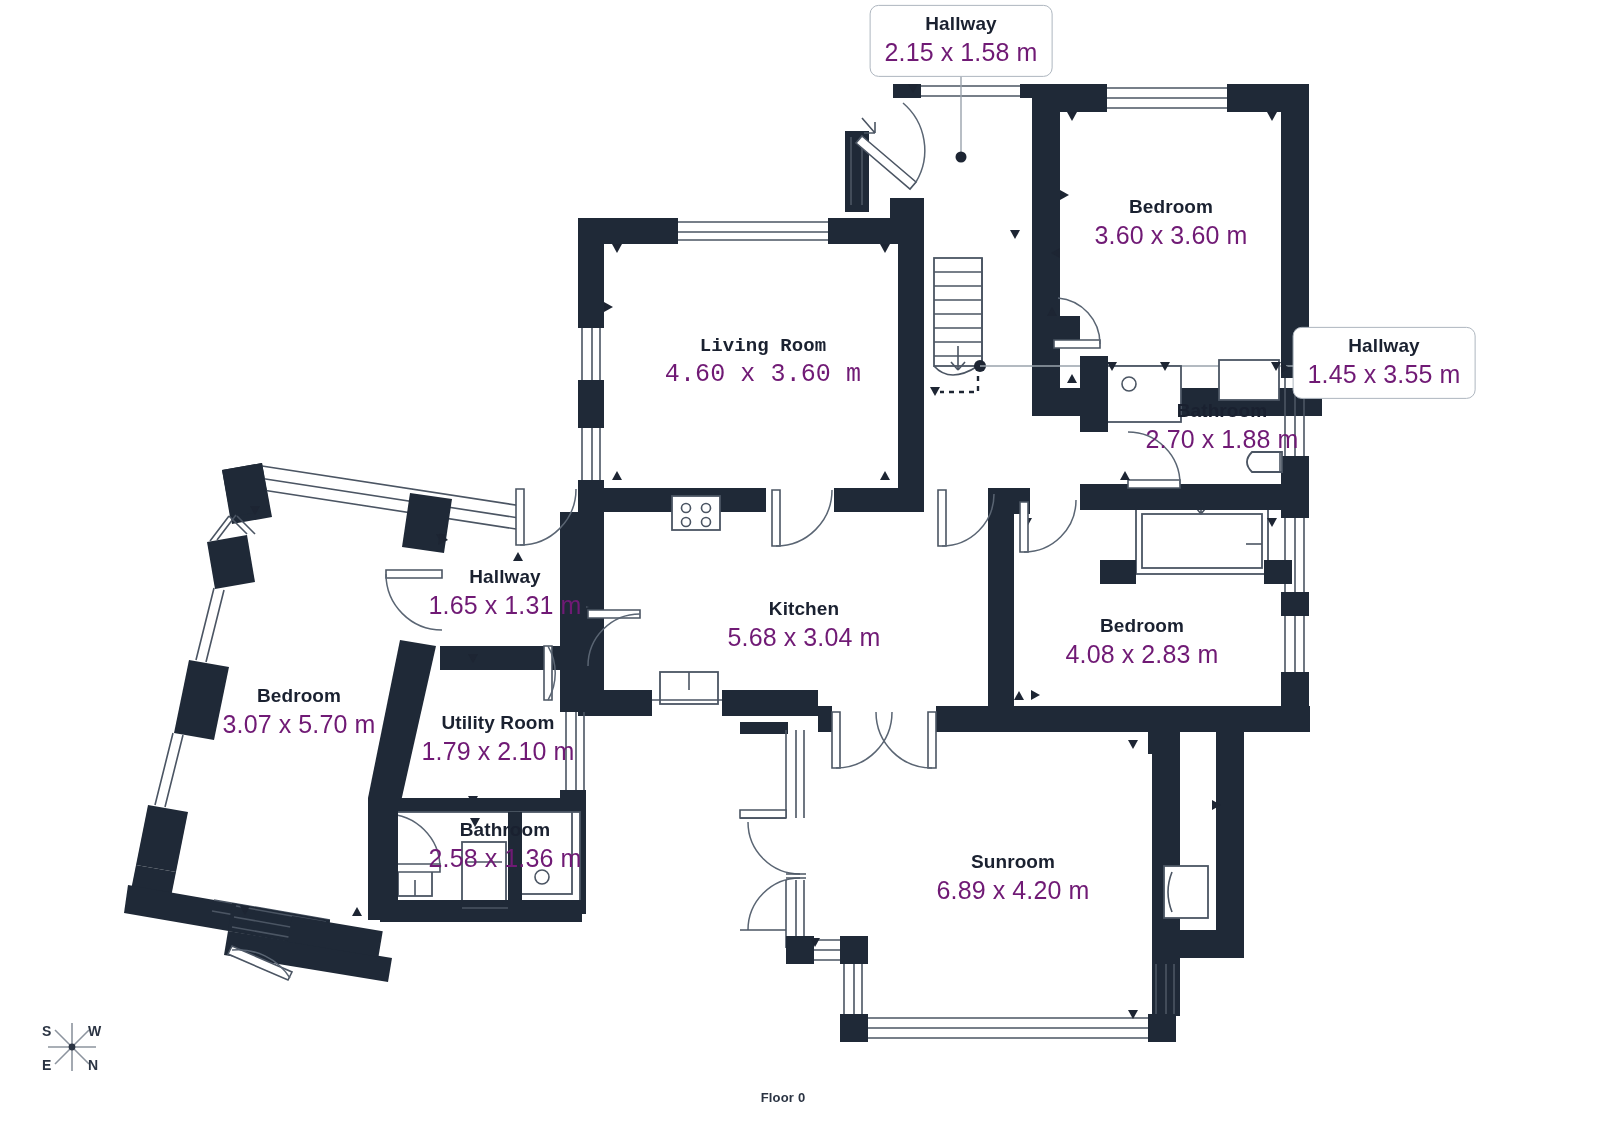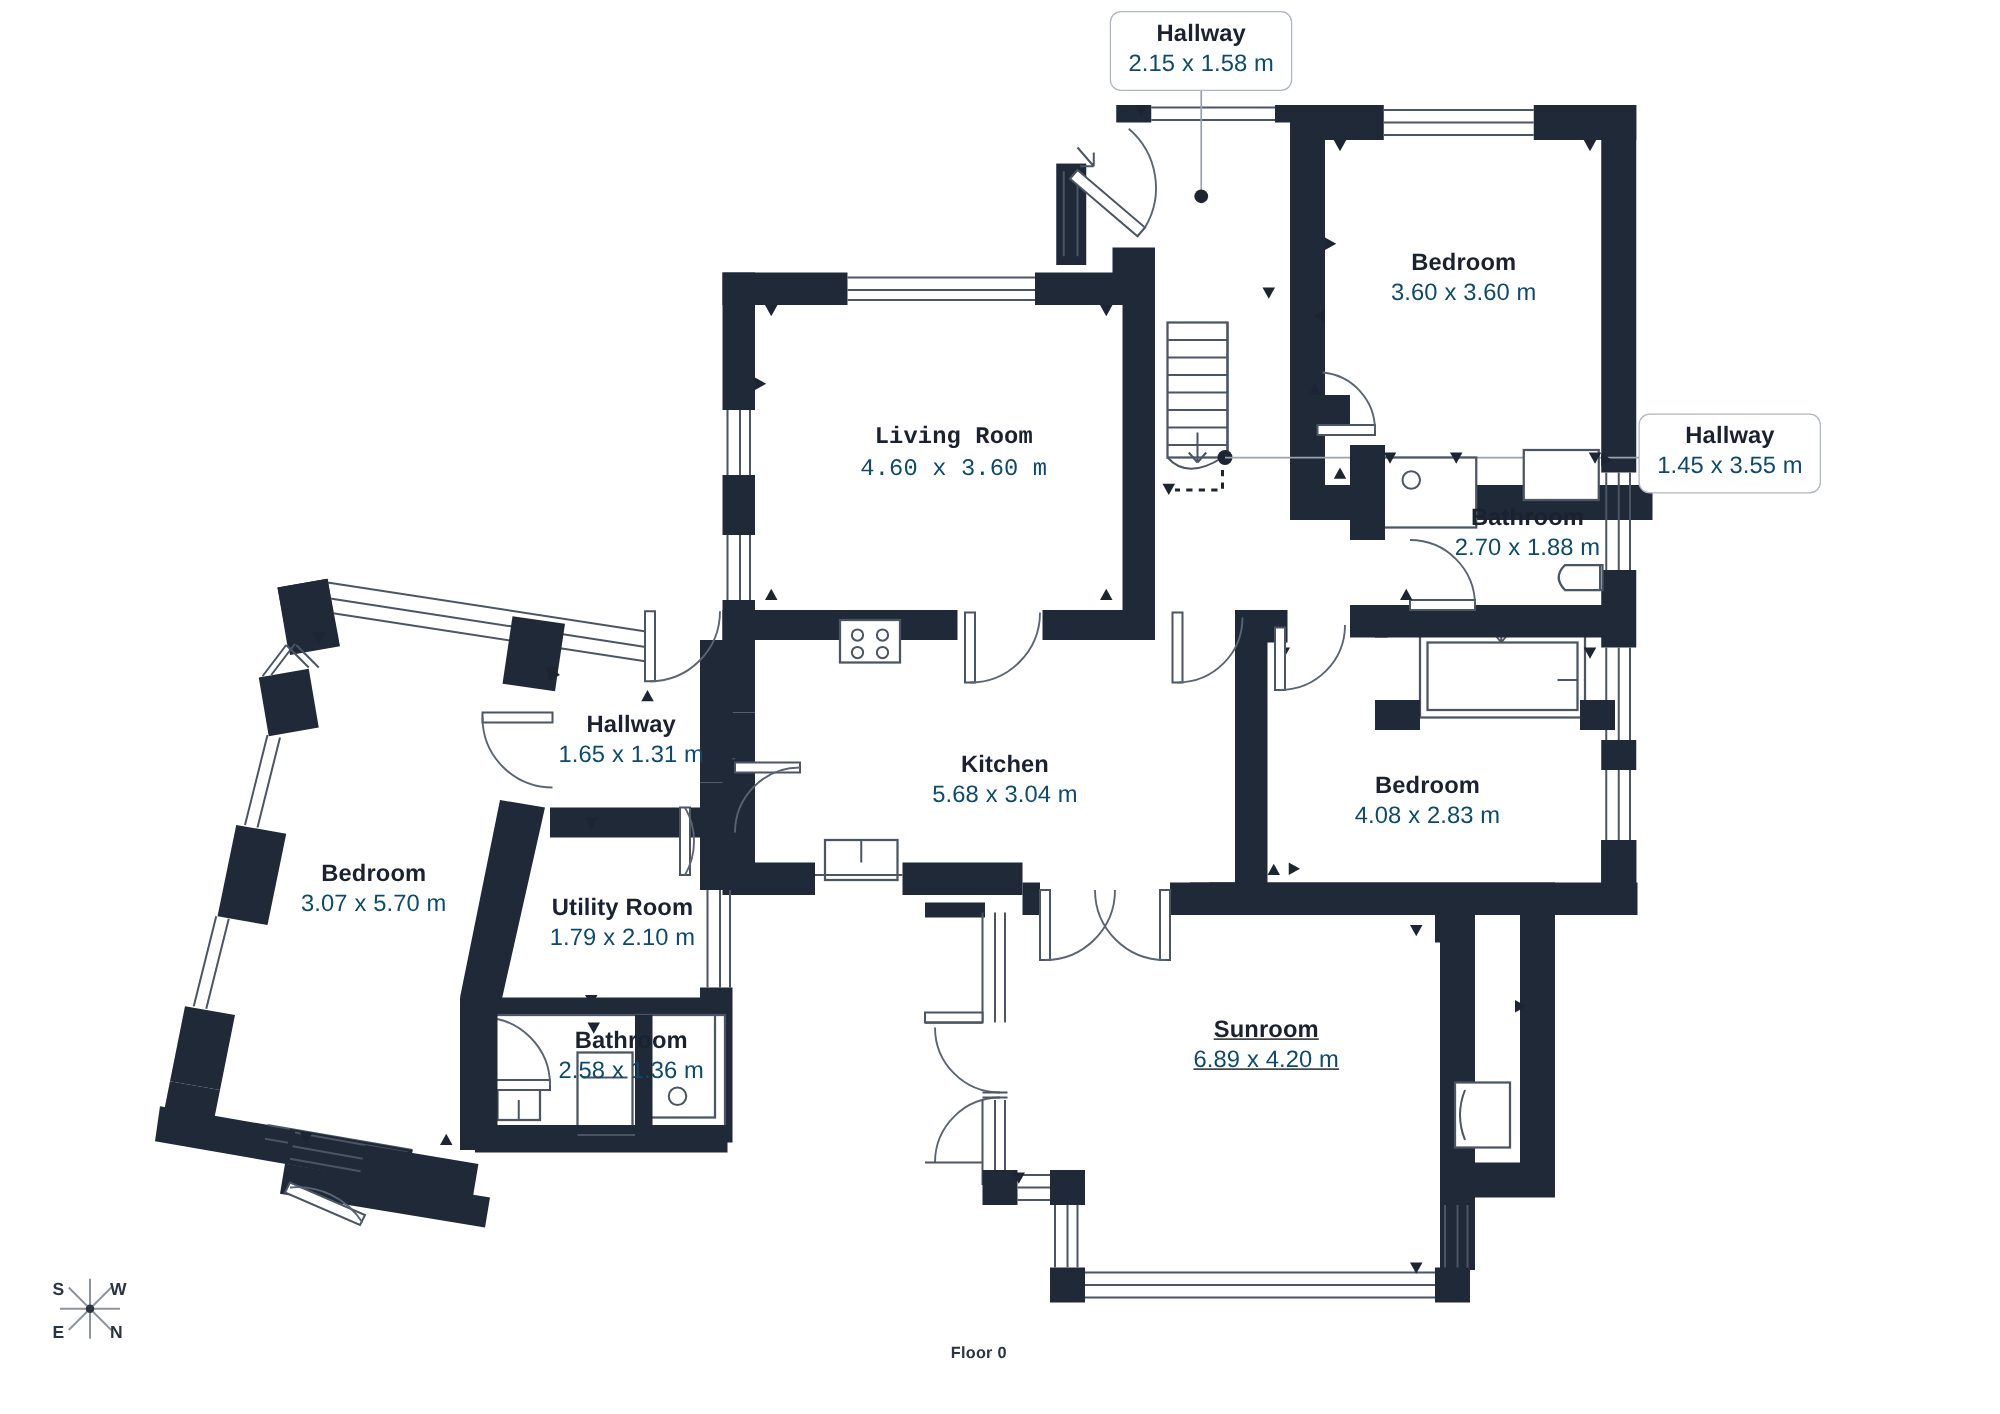--- a/index.html
+++ b/index.html
@@ -46,23 +46,23 @@
     pointer-events: none;
   }
   .room-name {
     font-size: 19px;
     font-weight: 700;
     color: #1a2130;
     letter-spacing: 0.1px;
     line-height: 1.25;
   }
   .room-dims {
-    font-size: 19px;
+    font-size: 25px;
     font-weight: 400;
-    color: #0c4a6e;
+    color: #701a75;
     letter-spacing: 0.1px;
     line-height: 1.3;
   }
   .callout {
     position: absolute;
     transform: translate(-50%, -50%);
     background: #ffffff;
     border: 1.5px solid #aeb6bf;
     border-radius: 9px;
     padding: 6px 14px 8px 14px;
@@ -81,20 +81,21 @@
     font-weight: 700;
     color: #2b3443;
   }
   .floor-caption {
     position: absolute;
     font-size: 13px;
     font-weight: 700;
     color: #2b3443;
     transform: translateX(-50%);
     letter-spacing: 0.2px;
+    margin-top: 16px;
   }
 </style>
 </head>
 <body>
 
 <div id="floorplan-root">
 
   <svg class="plan" viewBox="0 0 1600 1131" xmlns="http://www.w3.org/2000/svg">
 
     <g>
@@ -459,21 +460,21 @@
   <div class="room-label" style="left:498px; top:739px;">
     <div class="room-name">Utility Room</div>
     <div class="room-dims">1.79 x 2.10 m</div>
   </div>
 
   <div class="room-label" style="left:505px; top:846px;">
     <div class="room-name">Bathroom</div>
     <div class="room-dims">2.58 x 1.36 m</div>
   </div>
 
-  <div class="room-label" style="left:1013px; top:837px;text-decoration:underline;">
+  <div class="room-label" style="left:1013px; top:878px;">
     <div class="room-name">Sunroom</div>
     <div class="room-dims">6.89 x 4.20 m</div>
   </div>
 
   <div class="compass" style="left:30px; top:1005px;">
     <svg width="84" height="84" viewBox="0 0 84 84">
       <g stroke="#8c949e" stroke-width="1.6">
         <line x1="18" y1="42" x2="66" y2="42"></line>
         <line x1="42" y1="18" x2="42" y2="66"></line>
         <line x1="25" y1="25" x2="59" y2="59"></line>

